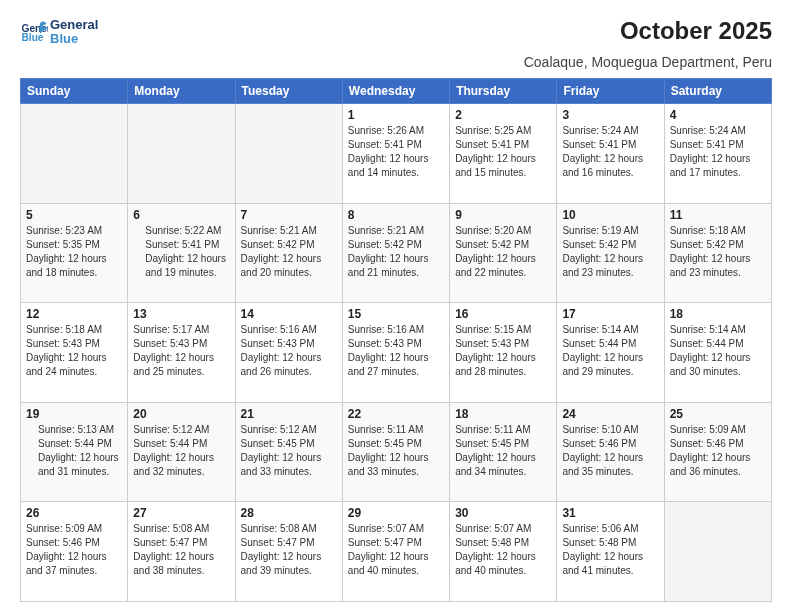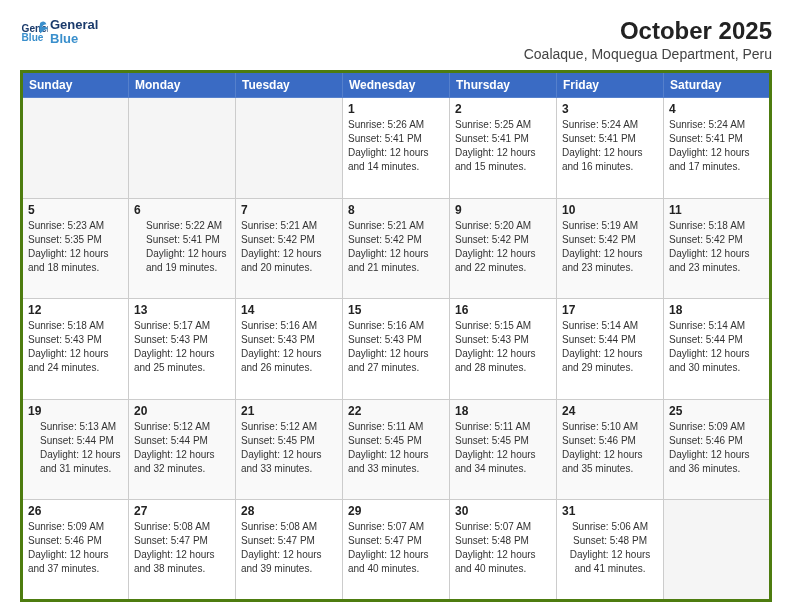--- a/index.html
+++ b/index.html
@@ -43,25 +43,25 @@
     }
     .month-title {
       font-size: 24px;
       font-weight: bold;
       color: #222;
       line-height: 1.1;
     }
     .subtitle {
       font-size: 14px;
       color: #444;
-      margin-top: 2px;
+      margin-top: 10px;
     }
     .calendar {
       flex: 1;
-      border: 3px solid #4d7c0f;
+      border: 1px solid #4d7c0f;
       border-collapse: collapse;
       width: 100%;
       table-layout: fixed;
     }
     .calendar th {
       background: #3a6bc4;
       color: #fff;
       font-size: 12px;
       font-weight: bold;
       text-align: left;
@@ -355,21 +355,21 @@
           </td>
           <td>
             <span class="day-number">30</span>
             <div class="day-info" style="white-space: pre-line;">Sunrise: 5:07 AM
 Sunset: 5:48 PM
 Daylight: 12 hours
 and 40 minutes.</div>
           </td>
           <td>
             <span class="day-number">31</span>
-            <div class="day-info" style="white-space: pre-line; text-align: center;">Sunrise: 5:06 AM
+            <div class="day-info" style="white-space: pre-line;">Sunrise: 5:06 AM
 Sunset: 5:48 PM
 Daylight: 12 hours
 and 41 minutes.</div>
           </td>
           <td class="empty"></td>
         </tr>
       </tbody>
   </table>
 </div>
 

